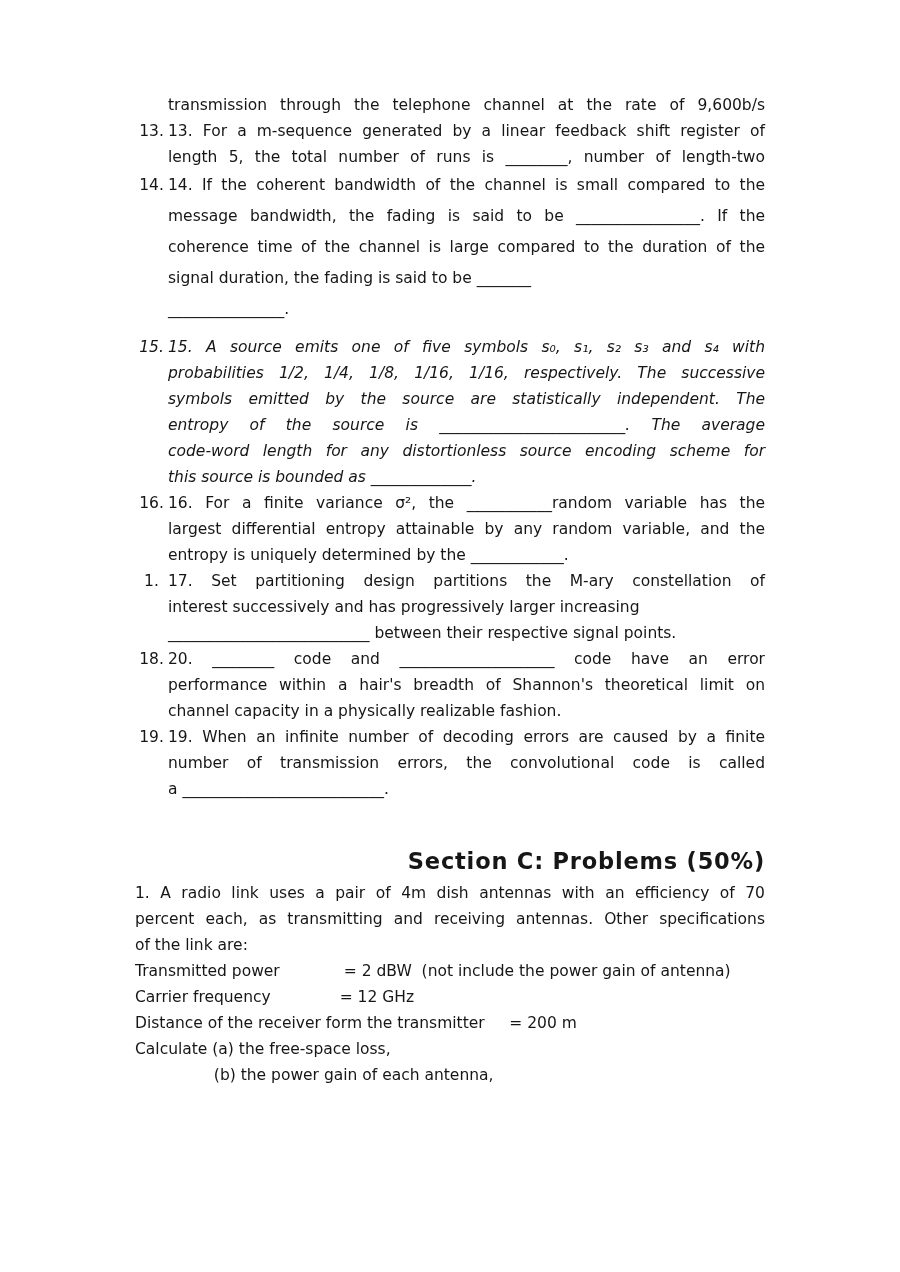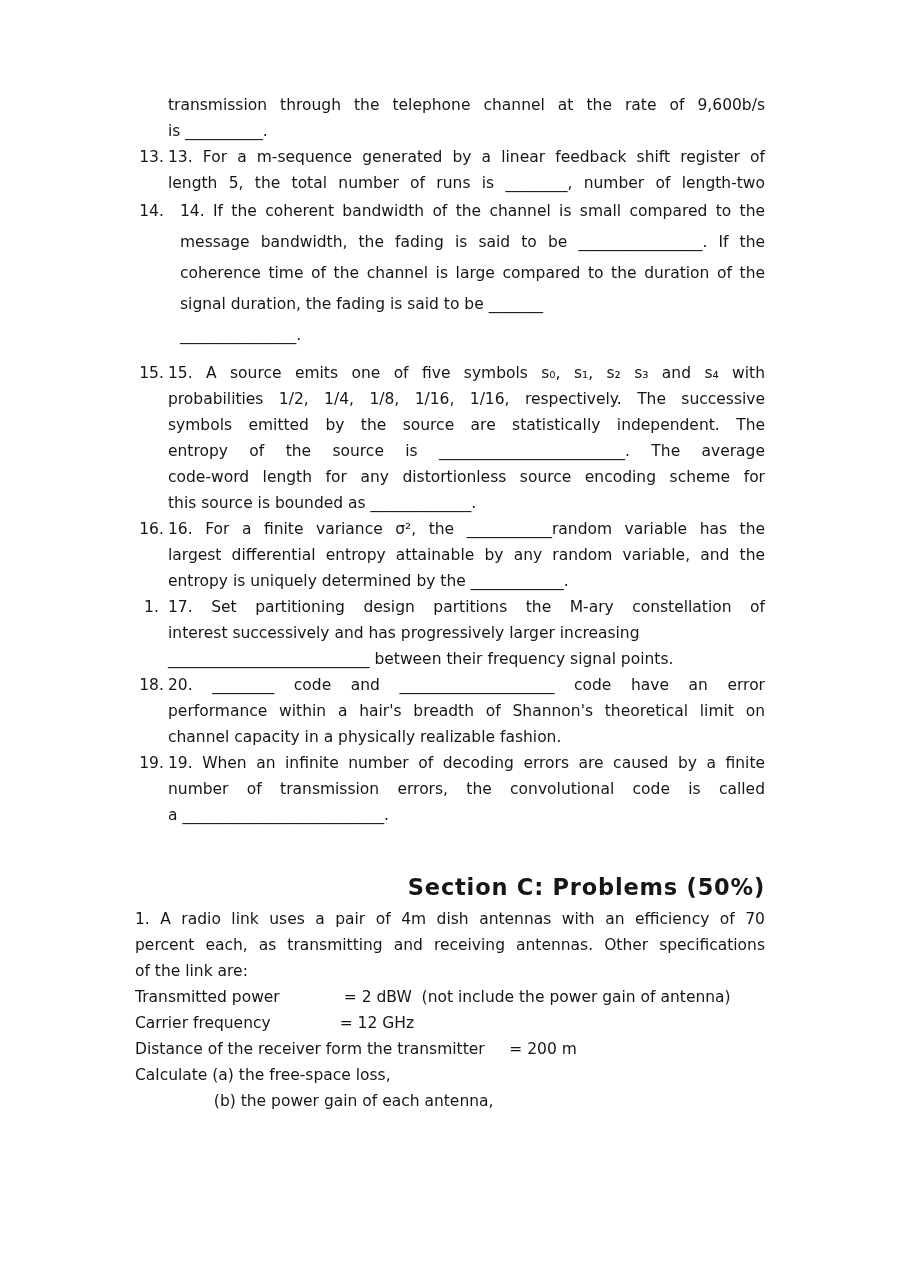--- a/index.html
+++ b/index.html
@@ -27,41 +27,40 @@
   .indent { margin-left: 33px; width: 597px; }
   
   .jbody {
     white-space: pre-line;
     text-align: justify;
     text-align-last: justify;
   }
   
   .tail { white-space: pre-wrap; }
   
-  .lh31 { line-height: 31px; gap: 12px; }
+  .lh31 { line-height: 31px; }
   
-  .mt9 { margin-top: 9px; }
+  .mt9 { margin-top: 9px; font-style: italic; }
   .heading {
     margin: 42px 0 0 0;
     font-size: 22.5px;
     font-weight: bold;
     line-height: 34px;
     letter-spacing: 0.8px;
     text-align: right;
   }
   .problem { margin-top: 2px; }
 </style>
 </head>
 <body>
 
 <div class="doc">
 
   <div class="indent">
     <div class="jbody">transmission through the telephone channel at the rate of 9,600b/s</div>
-    <div class="tail">is __________.</div>
   </div>
 
   <div class="qitem">
     <div class="inum">13.</div>
     <div class="qbody">
       <div class="jbody">13.  For a m-sequence generated by a linear feedback shift register of
 length 5, the total number of runs is ________, number of length-two</div>
     </div>
   </div>
 
@@ -95,21 +94,21 @@
 largest differential entropy attainable by any random variable, and the</div>
       <div class="tail">entropy is uniquely determined by the ____________.</div>
     </div>
   </div>
 
   <div class="qitem">
     <div class="inum">1.</div>
     <div class="qbody">
       <div class="jbody">17.  Set partitioning design partitions the M-ary constellation of</div>
       <div class="tail">interest successively and has progressively larger increasing
-__________________________ between their frequency signal points.</div>
+__________________________ between their respective signal points.</div>
     </div>
   </div>
 
   <div class="qitem">
     <div class="inum">18.</div>
     <div class="qbody">
       <div class="jbody">20.  ________ code and ____________________ code have an error
 performance within a hair's breadth of Shannon's theoretical limit on</div>
       <div class="tail">channel capacity in a physically realizable fashion.</div>
     </div>

